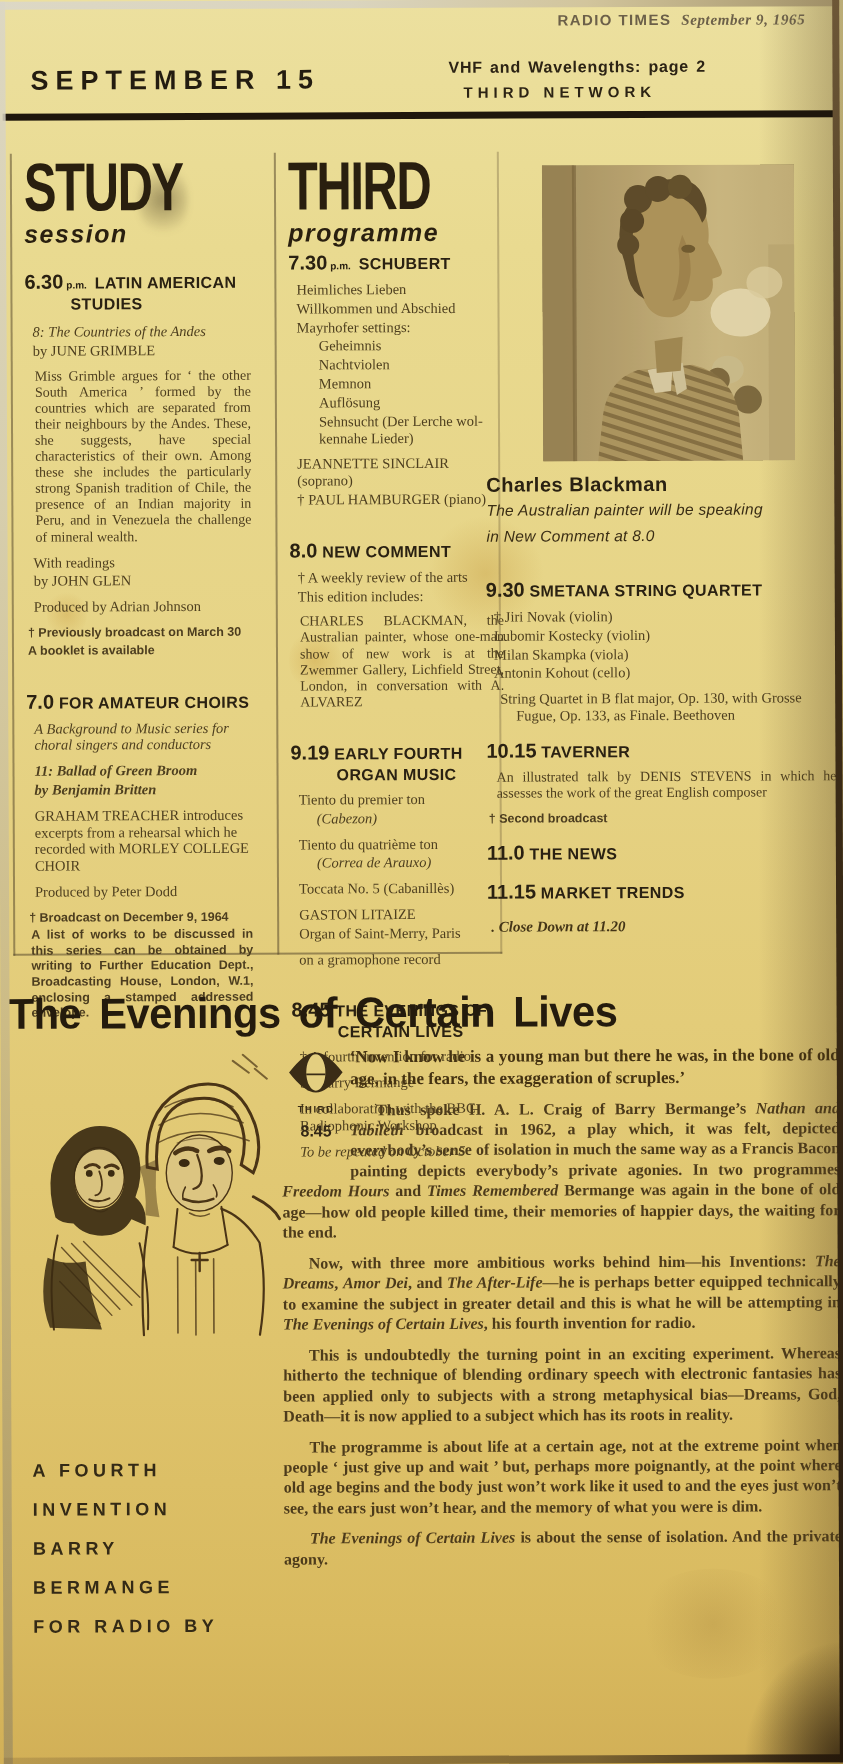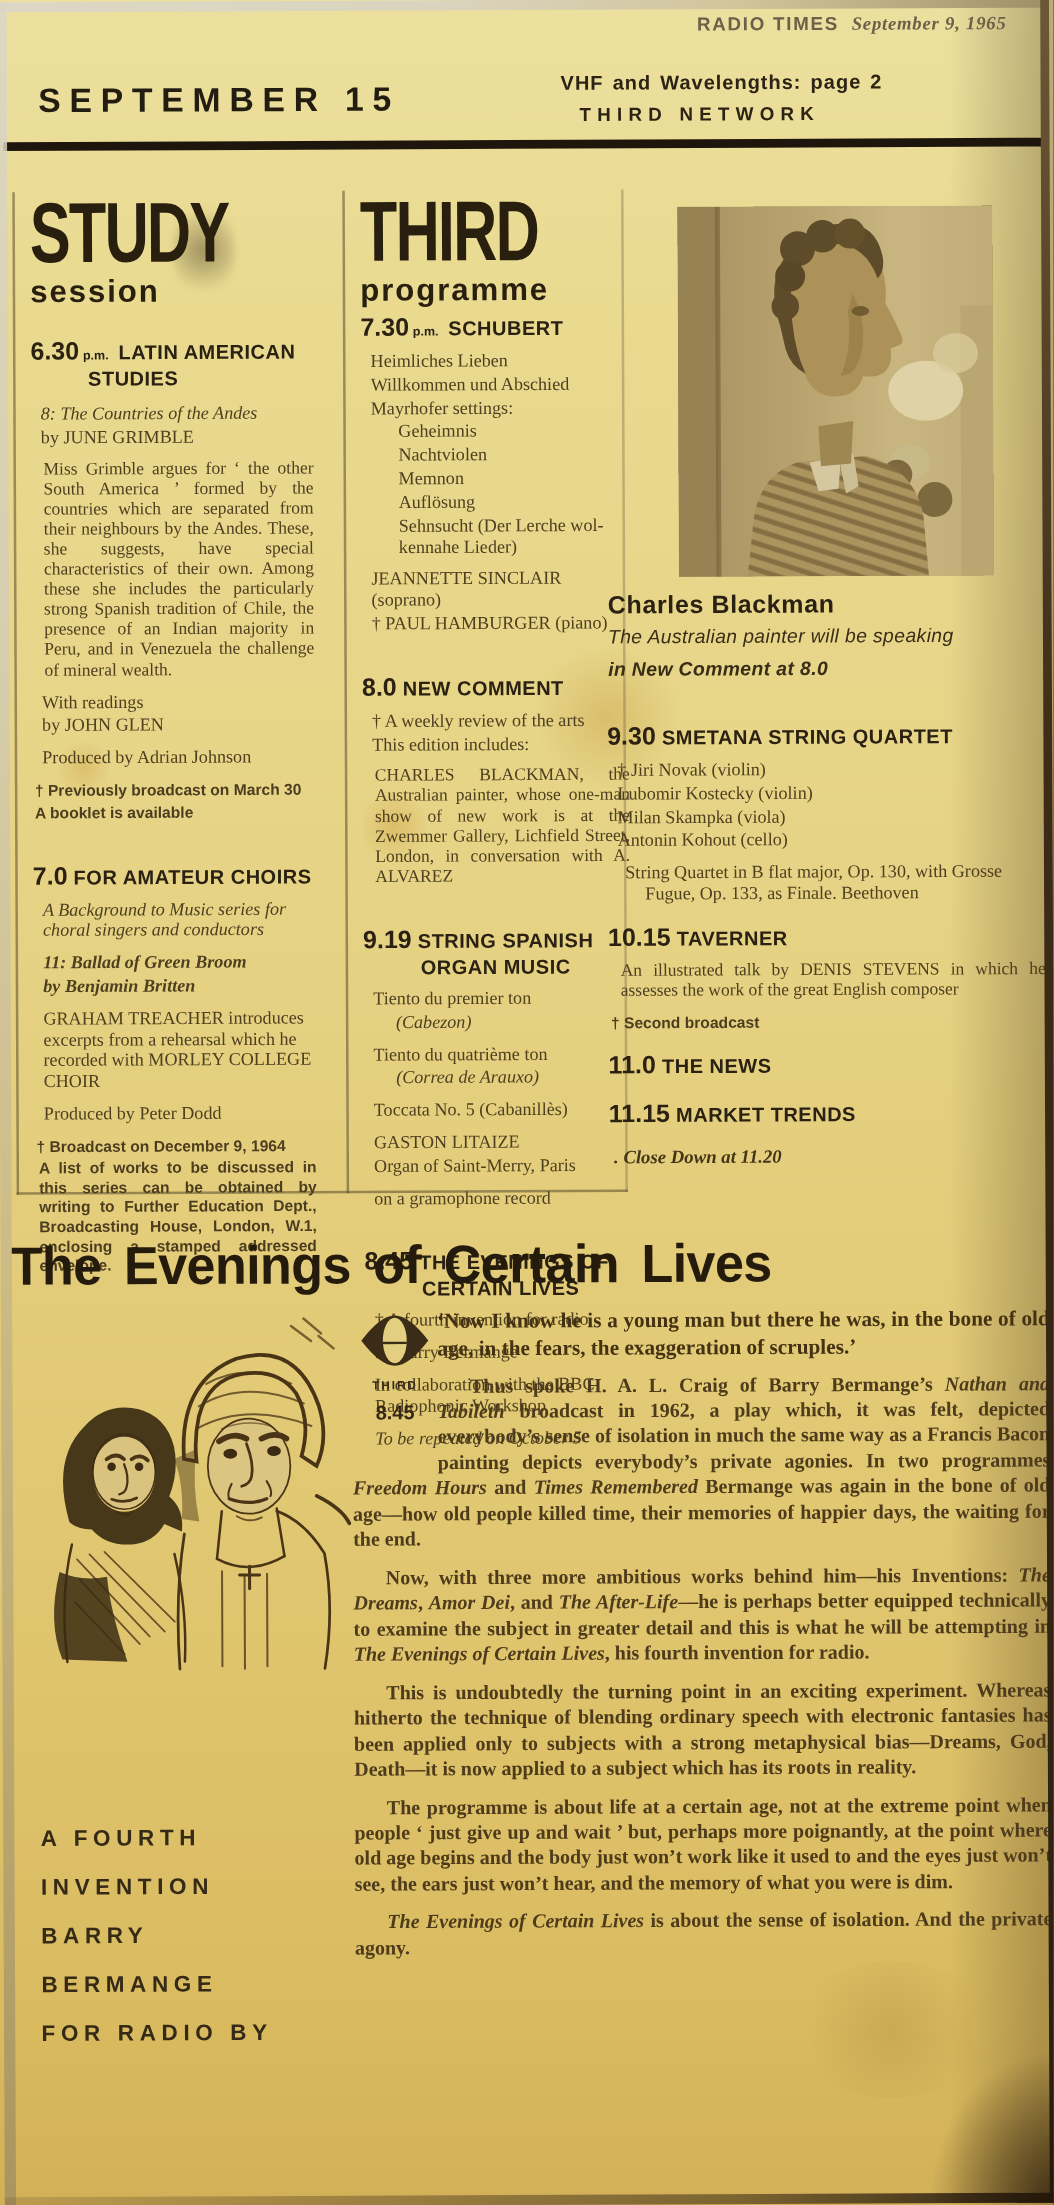--- a/index.html
+++ b/index.html
@@ -29,21 +29,21 @@
   .network{position:absolute;top:84px;left:467px;font-weight:bold;font-size:15px;letter-spacing:5px;color:#2c2314;}
   .black-rule{position:absolute;top:112px;left:6px;width:835px;height:7px;background:#1e160c;}
   
   .vrule{position:absolute;width:2px;background:#5a4a2d;opacity:.55;}
   .vrule.r1{left:13px;top:152px;height:802px;}
   .vrule.r2{left:277px;top:152px;height:802px;}
   .vrule.r3{left:500px;top:152px;height:802px;opacity:.3;}
   .hrule-bottom{position:absolute;left:13px;top:952px;width:489px;height:2px;background:#5a4a2d;opacity:.55;}
   
   .col-title .big{font-weight:bold;font-size:68px;line-height:.88;letter-spacing:-2px;color:#291f0f;transform:scaleX(.72);transform-origin:left top;white-space:nowrap;}
-  .col-title .sub{font-weight:bold;font-size:25px;letter-spacing:1.5px;color:#291f0f;margin-top:2px;}
+  .col-title .sub{font-weight:bold;font-size:25px;letter-spacing:1.5px;color:#291f0f;margin-top:2px;font-style:italic;}
   .study-title{position:absolute;left:27px;top:156px;}
   .third-title{position:absolute;left:291px;top:156px;}
   
   .listing{position:absolute;font-family:"Liberation Serif",serif;color:#4e3f1f;}
   #study-list{left:27px;top:268px;width:226px;}
   #third-list{left:291px;top:250px;width:214px;}
   #late-list{left:487px;top:578px;width:350px;}
   #study-list .prog,#third-list .prog{margin-bottom:30px;}
   #late-list .prog{margin-bottom:14px;}
   .prog-head{font-family:"Liberation Sans",sans-serif;font-weight:bold;color:#2a2112;padding-left:46px;text-indent:-46px;line-height:1.25;margin-bottom:6px;}
@@ -61,21 +61,21 @@
   .pline.note{font-family:"Liberation Sans",sans-serif;font-weight:bold;font-size:12.5px;line-height:1.3;color:#4c3d1f;padding-left:2px;}
   .pline.notepara{font-family:"Liberation Sans",sans-serif;font-weight:bold;font-size:12.5px;line-height:1.25;color:#4c3d1f;text-align:justify;padding-left:4px;}
   .pline.gap{margin-top:9px;}
   .closedown{font-family:"Liberation Serif",serif;font-style:italic;font-weight:bold;font-size:15px;color:#443517;padding-left:4px;margin-top:14px;}
   
   .photo{position:absolute;left:545px;top:166px;width:252px;height:296px;box-shadow:inset 0 0 18px rgba(60,45,20,.45);}
   .photo svg{display:block;width:100%;height:100%;}
   .cap-name{position:absolute;left:488px;top:474px;font-weight:bold;font-size:20px;letter-spacing:.5px;color:#2a2112;}
   .cap-line{position:absolute;left:488px;font-style:italic;font-size:15.5px;color:#3a2d15;letter-spacing:.3px;}
   .cap-line.l1{top:502px;}
-  .cap-line.l2{top:528px;font-weight:bold;}
+  .cap-line.l2{top:528px;}
   
   .headline{position:absolute;left:8px;top:988px;font-weight:bold;font-size:43px;letter-spacing:-.5px;word-spacing:7px;color:#241b0d;transform:scaleX(.97);transform-origin:left top;white-space:nowrap;}
   .illustration{position:absolute;left:26px;top:1046px;width:254px;height:292px;}
   .illustration svg{display:block;width:100%;height:100%;}
   .side-caption{position:absolute;left:30px;top:1450px;width:222px;font-weight:bold;font-size:18px;letter-spacing:4.5px;line-height:39px;color:#342a16;}
   .logo-block{position:absolute;left:285px;top:1050px;width:60px;text-align:center;}
   .logo-block svg{display:block;margin:0 auto;width:58px;height:44px;}
   .logo-net{font-weight:bold;font-size:9.5px;letter-spacing:1.5px;color:#3a2c16;margin-top:9px;}
   .logo-time{font-weight:bold;font-size:16px;color:#342817;margin-top:8px;}
   .article-body{position:absolute;left:281px;top:1046px;width:558px;font-family:"Liberation Serif",serif;}
@@ -156,21 +156,21 @@
           <div class="pline credit gap">JEANNETTE SINCLAIR (soprano)</div>
           <div class="pline credit">† PAUL HAMBURGER (piano)</div>
         </div>
         <div class="prog">
           <div class="prog-head"><span class="ptime">8.0</span><span class="ptitle"> NEW COMMENT</span></div>
           <div class="pline body">† A weekly review of the arts</div>
           <div class="pline body">This edition includes:</div>
           <div class="pline para gap">CHARLES BLACKMAN, the Australian painter, whose one-man show of new work is at the Zwemmer Gallery, Lichfield Street, London, in conversation with A. ALVAREZ</div>
         </div>
         <div class="prog">
-          <div class="prog-head"><span class="ptime">9.19</span><span class="ptitle"> STRING SPANISH ORGAN MUSIC</span></div>
+          <div class="prog-head"><span class="ptime">9.19</span><span class="ptitle"> EARLY FOURTH ORGAN MUSIC</span></div>
           <div class="pline body">Tiento du premier ton</div>
           <div class="pline indit">(Cabezon)</div>
           <div class="pline body gap">Tiento du quatrième ton</div>
           <div class="pline indit">(Correa de Arauxo)</div>
           <div class="pline body gap">Toccata No. 5 (Cabanillès)</div>
           <div class="pline credit gap">GASTON LITAIZE</div>
           <div class="pline body">Organ of Saint-Merry, Paris</div>
           <div class="pline body gap">on a gramophone record</div>
         </div>
         <div class="prog">

